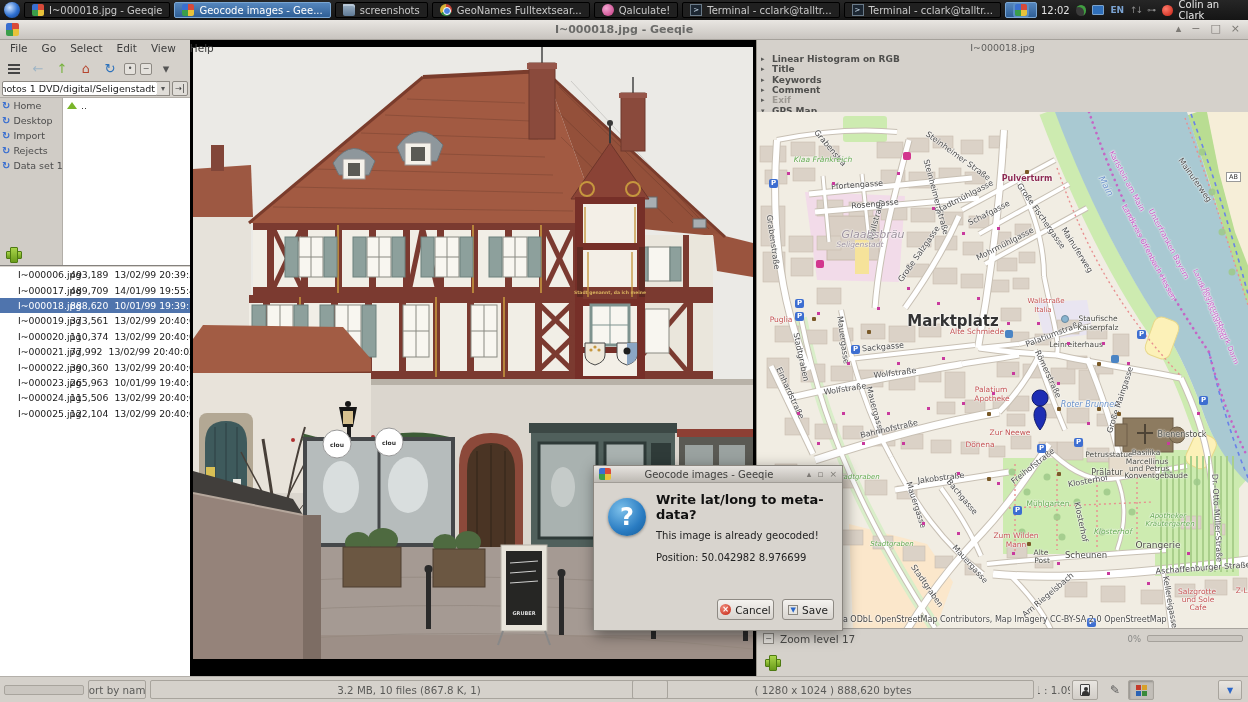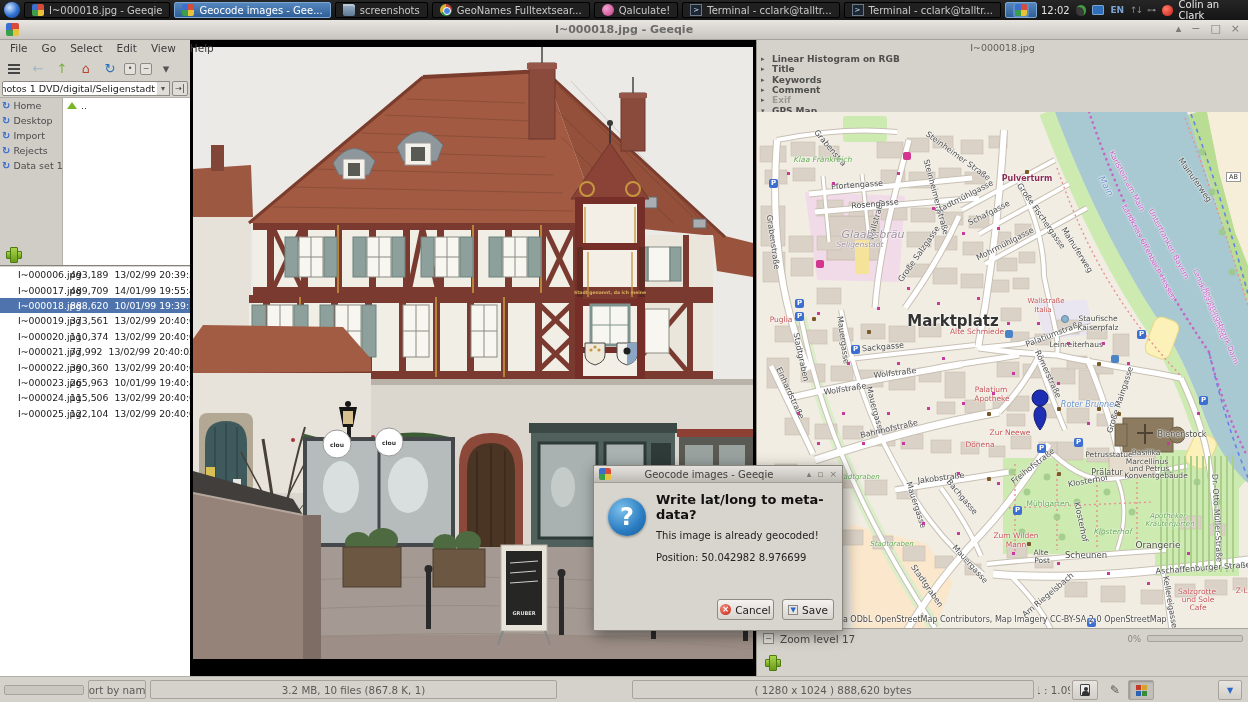--- a/index.html
+++ b/index.html
@@ -94,21 +94,21 @@
 #zb-pct{margin-left:auto;font-size:8.5px;color:#8a8a88}
 #zb-prog{width:96px;height:7px;border:1px solid #a5a19b;background:#cac6c0;border-radius:2px}
 #rp-plusrow{position:absolute;left:0;top:608px;width:492px;height:28px}
 #rp-plus{position:absolute;left:8px;top:7px}
 
 
 #statusbar{position:absolute;left:0;top:676px;width:1248px;height:26px;background:#d5d1cb;border-top:1px solid #b4b0aa;z-index:50;font-size:10.3px;color:#5a5a58}
 .sb-sec{position:absolute;top:3px;height:19px;border:1px solid #a8a49d;border-radius:2px;display:flex;align-items:center;justify-content:center;overflow:hidden;white-space:nowrap}
 #sb-prog{left:4px;width:80px;background:#cac6c0;border-radius:2px;top:8px;height:10px;border:1px solid #a8a49d;position:absolute}
 #sb-sort{left:88px;width:58px}
-#sb-files{left:150px;width:407px}
+#sb-files{left:150px;width:518px}
 #sb-dim{left:632px;width:402px}
 #sb-ratio{left:1038px;width:32px;border:none}
 .sb-btn{position:absolute;top:3px;width:26px;height:20px;border:1px solid #a8a49d;border-radius:2px;display:flex;align-items:center;justify-content:center;background:linear-gradient(#e8e5e0,#d2cec8)}
 .sb-btn.flat{border-color:transparent;background:none}
 .sb-btn.pressed{background:#c2beb8;box-shadow:inset 1px 1px 2px rgba(0,0,0,.25)}
 .person-ico{width:10px;height:12px;border:1px solid #444;border-radius:1px;position:relative;background:#eee}
 .person-ico::before{content:"";position:absolute;left:2.5px;top:1.5px;width:4px;height:4px;border-radius:50%;background:#333}
 .person-ico::after{content:"";position:absolute;left:1px;top:6px;width:7px;height:5px;border-radius:3px 3px 0 0;background:#333}
 .pal-ico{display:grid;grid-template-columns:5px 5px;grid-template-rows:5px 5px;gap:1px}
 .pal-ico i{display:block}

